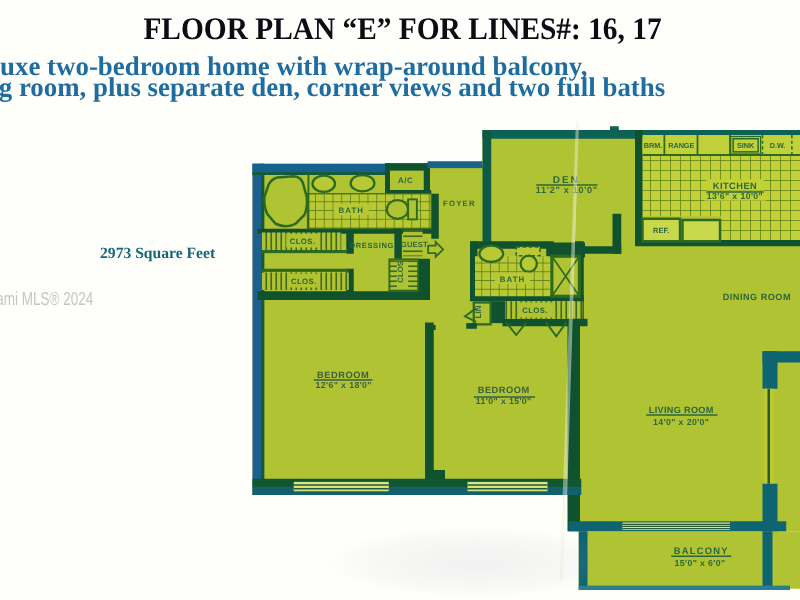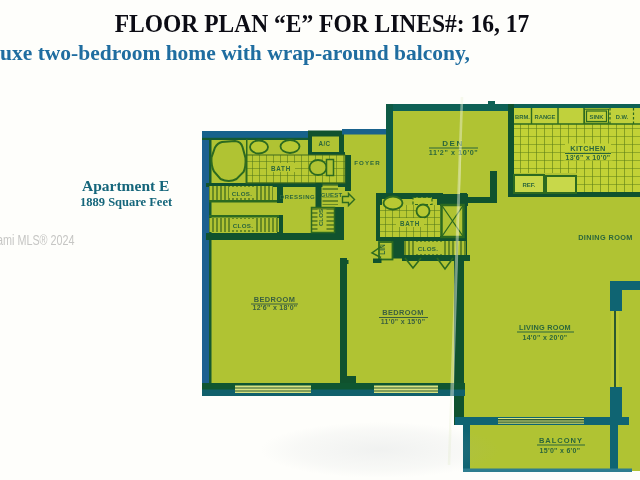--- a/index.html
+++ b/index.html
@@ -7,24 +7,24 @@
   .ser{font-family:"Liberation Serif",serif;}
 </style>
 </head>
 <body>
 <div id="page">
 
   <div class="ser" style="position:absolute;left:2px;top:10px;width:640px;text-align:center;font-size:25px;font-weight:bold;color:#0c0c14;letter-spacing:0px;transform:scaleX(0.94);">FLOOR PLAN “E” FOR LINES#: 16, 17</div>
 
   <div class="ser" style="position:absolute;left:-31px;top:41px;white-space:nowrap;font-size:21.5px;font-weight:bold;color:#1f6da0;">Deluxe two-bedroom home with wrap-around balcony,</div>
 
-
-  <div class="ser" style="position:absolute;left:82px;top:177px;font-size:15.5px;font-weight:bold;color:#15667b;">Apartment E</div>
-
-  <div class="ser" style="position:absolute;left:80px;top:195px;font-size:12.5px;font-weight:bold;color:#15667b;">1889 Square Feet</div>
+  <div class="ser" style="position:absolute;left:-1px;top:57.5px;white-space:nowrap;font-size:21.5px;font-weight:bold;color:#1f6da0;">g room, plus separate den, corner views and two full baths</div>
+
+
+  <div class="ser" style="position:absolute;left:80px;top:195px;font-size:12.5px;font-weight:bold;color:#15667b;">2973 Square Feet</div>
 
   <div style="position:absolute;left:-3px;top:231px;font-size:15px;color:#c6c6c4;transform:scaleX(0.72);transform-origin:0 0;">ami MLS® 2024</div>
 
   <svg width="640" height="480" viewBox="0 0 640 480" style="position:absolute;left:0;top:0;" xmlns="http://www.w3.org/2000/svg">
     <defs>
       <pattern id="tile" width="8" height="8" patternUnits="userSpaceOnUse">
         <rect width="8" height="8" fill="#c2d236"></rect>
         <path d="M0 0H8M0 0V8" stroke="#5a7e16" stroke-width="1.2" fill="none"></path>
       </pattern>
       <pattern id="grid7" width="7" height="7" patternUnits="userSpaceOnUse">

